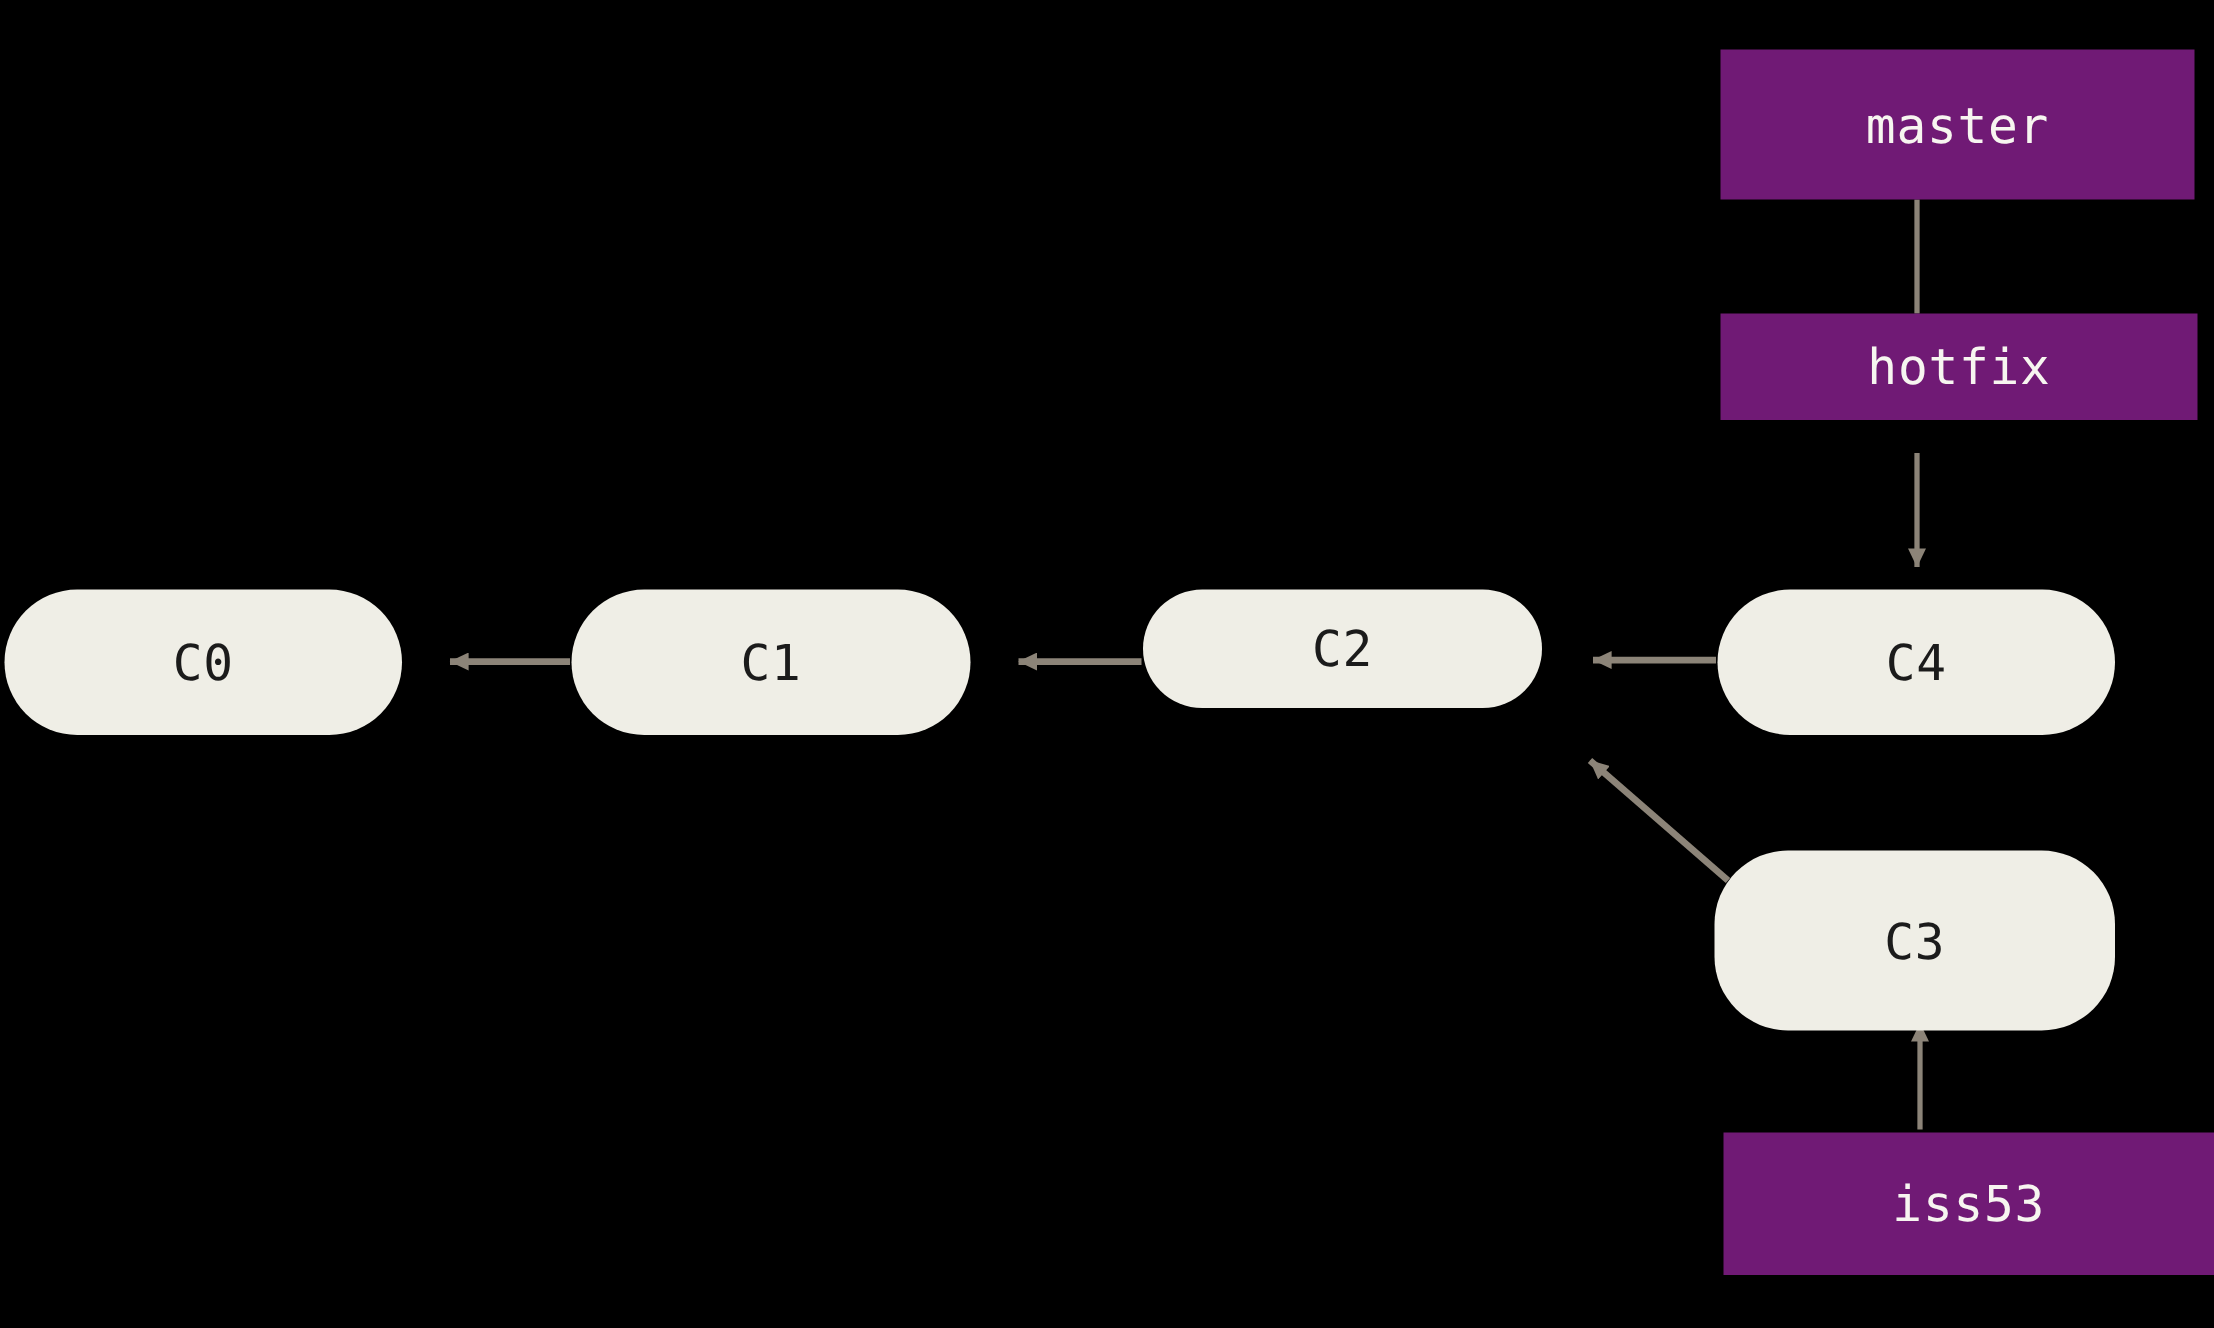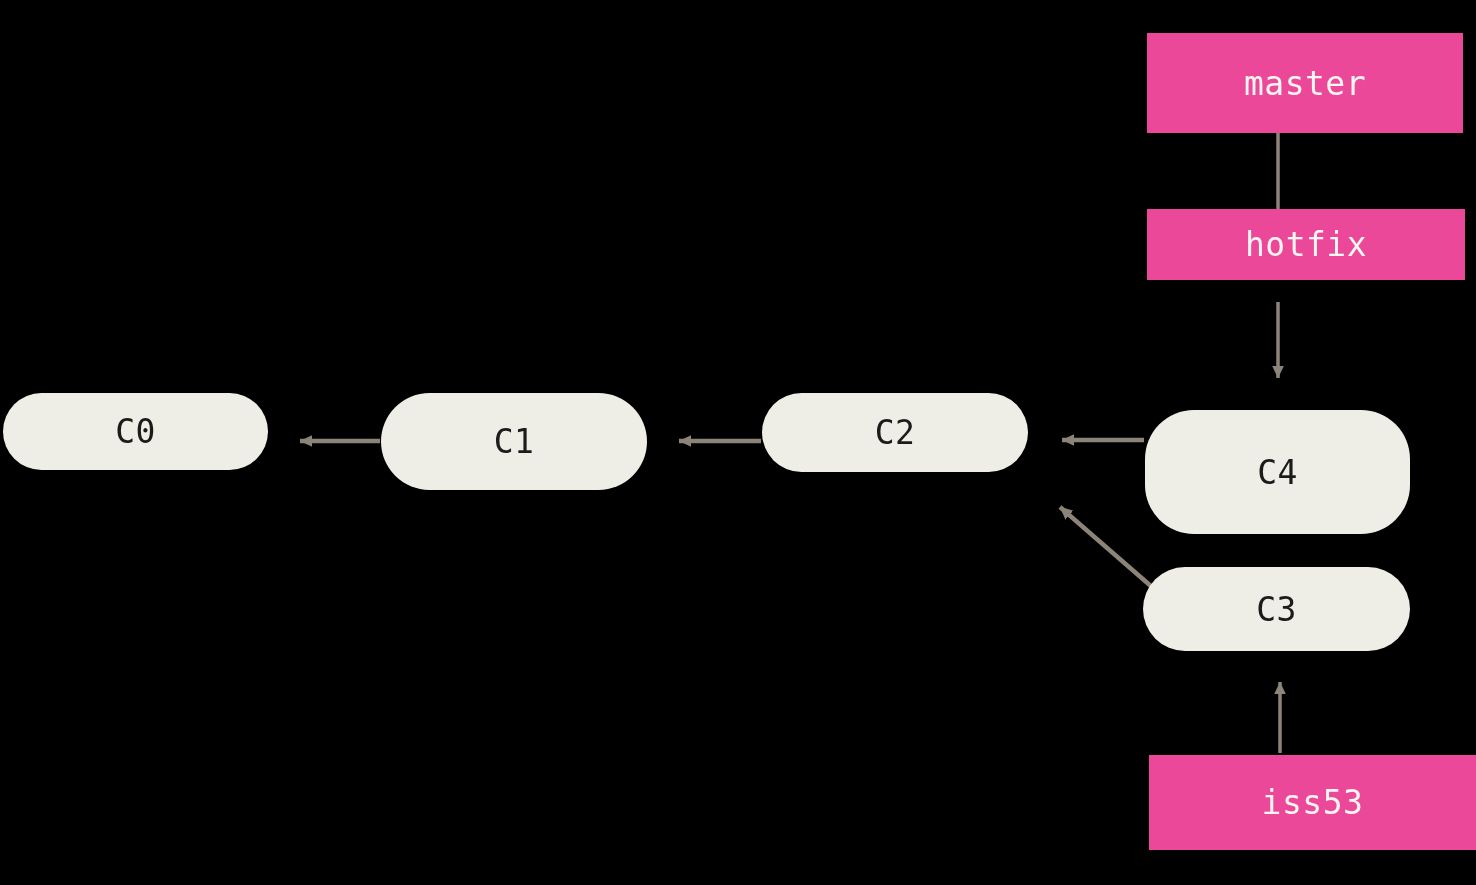--- a/index.html
+++ b/index.html
@@ -30,21 +30,21 @@
     display: flex;
     align-items: center;
     justify-content: center;
     color: #1b1b1b;
     font-size: 33px;
     letter-spacing: 0.5px;
     box-sizing: border-box;
   }
   .branch-label {
     position: absolute;
-    background: #ec4899;
+    background: #701a75;
     display: flex;
     align-items: center;
     justify-content: center;
     color: #f7f5f0;
     font-size: 33px;
     letter-spacing: 0.5px;
     box-sizing: border-box;
   }
 </style>
 </head>
@@ -84,37 +84,37 @@
 
     <g>
       <line x1="1278" y1="302" x2="1278" y2="378" stroke="#8c8478" stroke-width="3.5" marker-end="url(#ahbig)"></line>
     </g>
 
     <g>
       <line x1="1280" y1="753" x2="1280" y2="682" stroke="#8c8478" stroke-width="3.5" marker-end="url(#ahbig)"></line>
     </g>
   </svg>
 
-  <div class="commit-node" style="left:3px; top:393px; width:265px; height:77px;">
+  <div class="commit-node" style="left:3px; top:393px; width:265px; height:97px;">
     <span>C0</span>
   </div>
 
   <div class="commit-node" style="left:381px; top:393px; width:266px; height:97px;">
     <span>C1</span>
   </div>
 
   <div class="commit-node" style="left:762px; top:393px; width:266px; height:79px;">
     <span>C2</span>
   </div>
 
-  <div class="commit-node" style="left:1145px; top:410px; width:265px; height:124px;">
+  <div class="commit-node" style="left:1145px; top:393px; width:265px; height:97px;">
     <span>C4</span>
   </div>
 
-  <div class="commit-node" style="left:1143px; top:567px; width:267px; height:84px;">
+  <div class="commit-node" style="left:1143px; top:567px; width:267px; height:120px;">
     <span>C3</span>
   </div>
 
   <div class="branch-label" style="left:1147px; top:33px; width:316px; height:100px;">
     <span>master</span>
   </div>
 
   <div class="branch-label" style="left:1147px; top:209px; width:318px; height:71px;">
     <span>hotfix</span>
   </div>

